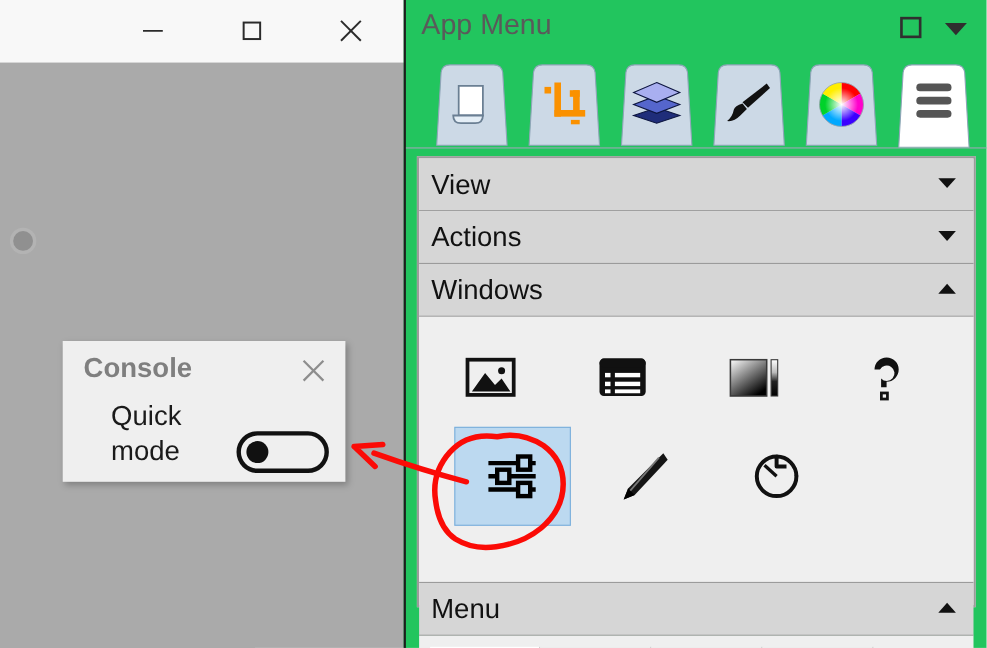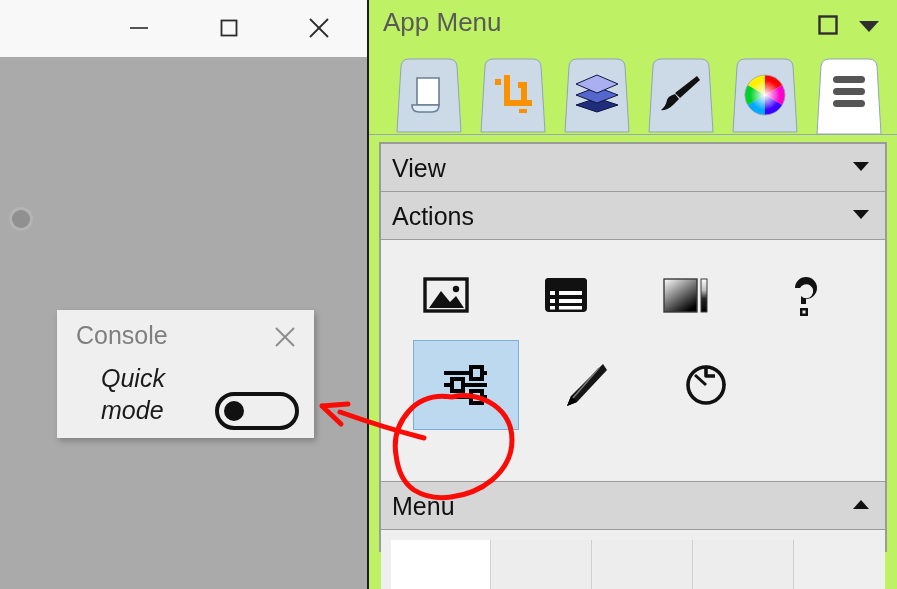--- a/index.html
+++ b/index.html
@@ -59,39 +59,39 @@
   
   #console-dialog {
     position: absolute;
     left: 57px; top: 310px;
     width: 257px; height: 128px;
     background: #efefef;
     box-shadow: 2px 3px 6px rgba(0,0,0,0.25);
   }
   #console-titlerow {
     position: absolute;
-    left: 0; top: 0; width: 257px; height: 52px;
+    left: 0; top: 0; width: 257px; height: 52px; font-weight: bold;
   }
   #console-title {
     position: absolute;
     left: 19px; top: 11px;
     font-size: 25px;
     color: #7f7f7f;
     white-space: nowrap;
   }
   #console-close {
     position: absolute;
     right: 12px; top: 10px;
     width: 34px; height: 34px;
     display: flex; align-items: center; justify-content: center;
     cursor: pointer;
   }
   #console-body {
     position: absolute;
-    left: 0; top: 52px; width: 257px; height: 76px; font-style: italic;
+    left: 0; top: 52px; width: 257px; height: 76px;
   }
   #quick-mode-label {
     position: absolute;
     left: 44px; top: 0px;
     width: 110px;
     font-size: 25px;
     color: #1a1a1a;
     line-height: 32px;
   }
   #quick-mode-toggle {
@@ -110,21 +110,21 @@
     width: 20px; height: 20px;
     border-radius: 50%;
     background: #111111;
   }
 
   
   #app-menu {
     position: absolute;
     left: 367px; top: 0;
     width: 530px; height: 589px;
-    background: #bef264;
+    background: #22c55e;
     border-left: 2px solid #1d1d1d;
     box-sizing: border-box;
   }
   #app-menu-header {
     position: absolute;
     left: 0; top: 0; width: 528px; height: 50px;
   }
   #app-menu-title {
     position: absolute;
     left: 14px; top: 7px;
@@ -426,20 +426,24 @@
       <div class="acc-header">
         <div class="acc-label">View</div>
         <div class="acc-chevron chev-down"></div>
       </div>
 
       <div class="acc-header">
         <div class="acc-label">Actions</div>
         <div class="acc-chevron chev-down"></div>
       </div>
 
+      <div class="acc-header">
+        <div class="acc-label">Windows</div>
+        <div class="acc-chevron chev-up"></div>
+      </div>
 
       <div id="windows-body">
 
         <div class="icon-cell" style="left:12px; top:10px;">
           <svg width="52" height="52" viewBox="0 0 52 52">
             <rect x="5" y="10" width="42" height="32" fill="none" stroke="#111" stroke-width="3.4"></rect>
             <circle cx="36" cy="20" r="3.2" fill="#111"></circle>
             <polygon points="9,39 21,22 30,33 36,27 44,39" fill="#111"></polygon>
           </svg>
         </div>

